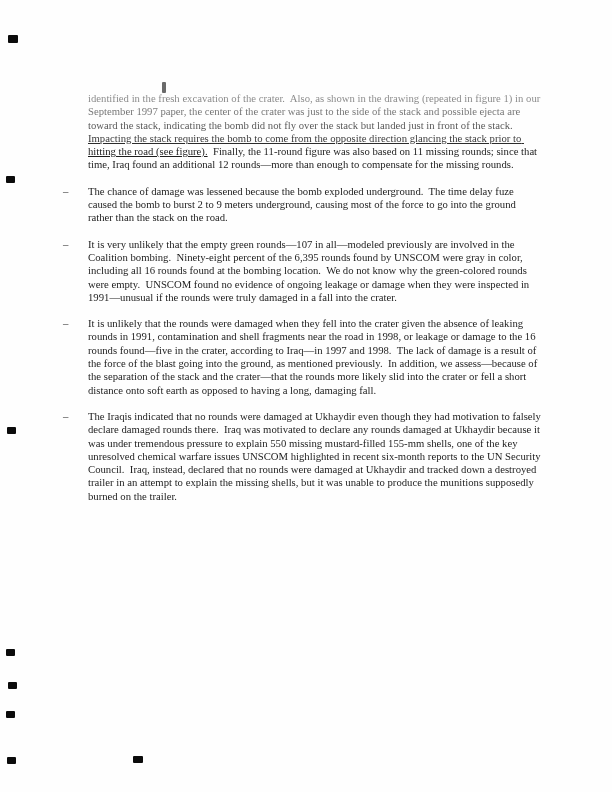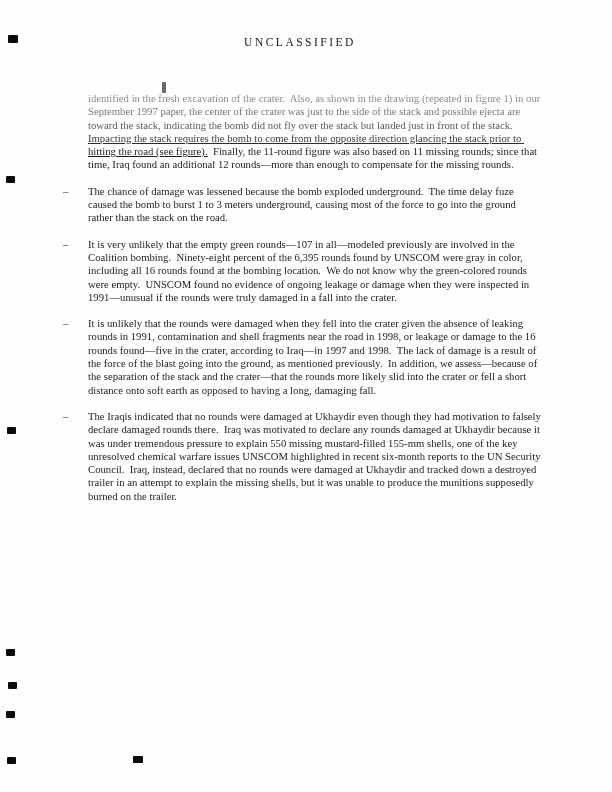--- a/index.html
+++ b/index.html
@@ -68,31 +68,28 @@
     background: #0b0b0b;
     border-radius: 1px;
   }
   .artifact.faint { background: #6a6a6a; }
 </style>
 </head>
 <body>
 
 <div class="page">
 
-  <div class="classification-header">
-    <span>UNCLASSIFIED</span>
-  </div>
 
   <div class="content">
 
     <p class="intro-paragraph"><span>identified in the fresh excavation of the crater.  Also, as shown in the drawing (repeated in figure 1) in our September 1997 paper, the center of the crater was just to the side of the stack and possible ejecta are toward the stack, indicating the bomb did not fly over the stack but landed just in front of the stack.  </span><span class="underline">Impacting the stack requires the bomb to come from the opposite direction glancing the stack prior to hitting the road (see figure).</span><span>  Finally, the 11-round figure was also based on 11 missing rounds; since that time, Iraq found an additional 12 rounds—more than enough to compensate for the missing rounds.</span></p>
 
     <div class="bullet">
       <span class="marker">–</span>
-      <span class="btext">The chance of damage was lessened because the bomb exploded underground.  The time delay fuze caused the bomb to burst 1 to 3 meters underground, causing most of the force to go into the ground rather than the stack on the road.</span>
+      <span class="btext">The chance of damage was lessened because the bomb exploded underground.  The time delay fuze caused the bomb to burst 2 to 9 meters underground, causing most of the force to go into the ground rather than the stack on the road.</span>
     </div>
 
     <div class="bullet">
       <span class="marker">–</span>
       <span class="btext">It is very unlikely that the empty green rounds—107 in all—modeled previously are involved in the Coalition bombing.  Ninety-eight percent of the 6,395 rounds found by UNSCOM were gray in color, including all 16 rounds found at the bombing location.  We do not know why the green-colored rounds were empty.  UNSCOM found no evidence of ongoing leakage or damage when they were inspected in 1991—unusual if the rounds were truly damaged in a fall into the crater.</span>
     </div>
 
     <div class="bullet">
       <span class="marker">–</span>
       <span class="btext">It is unlikely that the rounds were damaged when they fell into the crater given the absence of leaking rounds in 1991, contamination and shell fragments near the road in 1998, or leakage or damage to the 16 rounds found—five in the crater, according to Iraq—in 1997 and 1998.  The lack of damage is a result of the force of the blast going into the ground, as mentioned previously.  In addition, we assess—because of the separation of the stack and the crater—that the rounds more likely slid into the crater or fell a short distance onto soft earth as opposed to having a long, damaging fall.</span>

